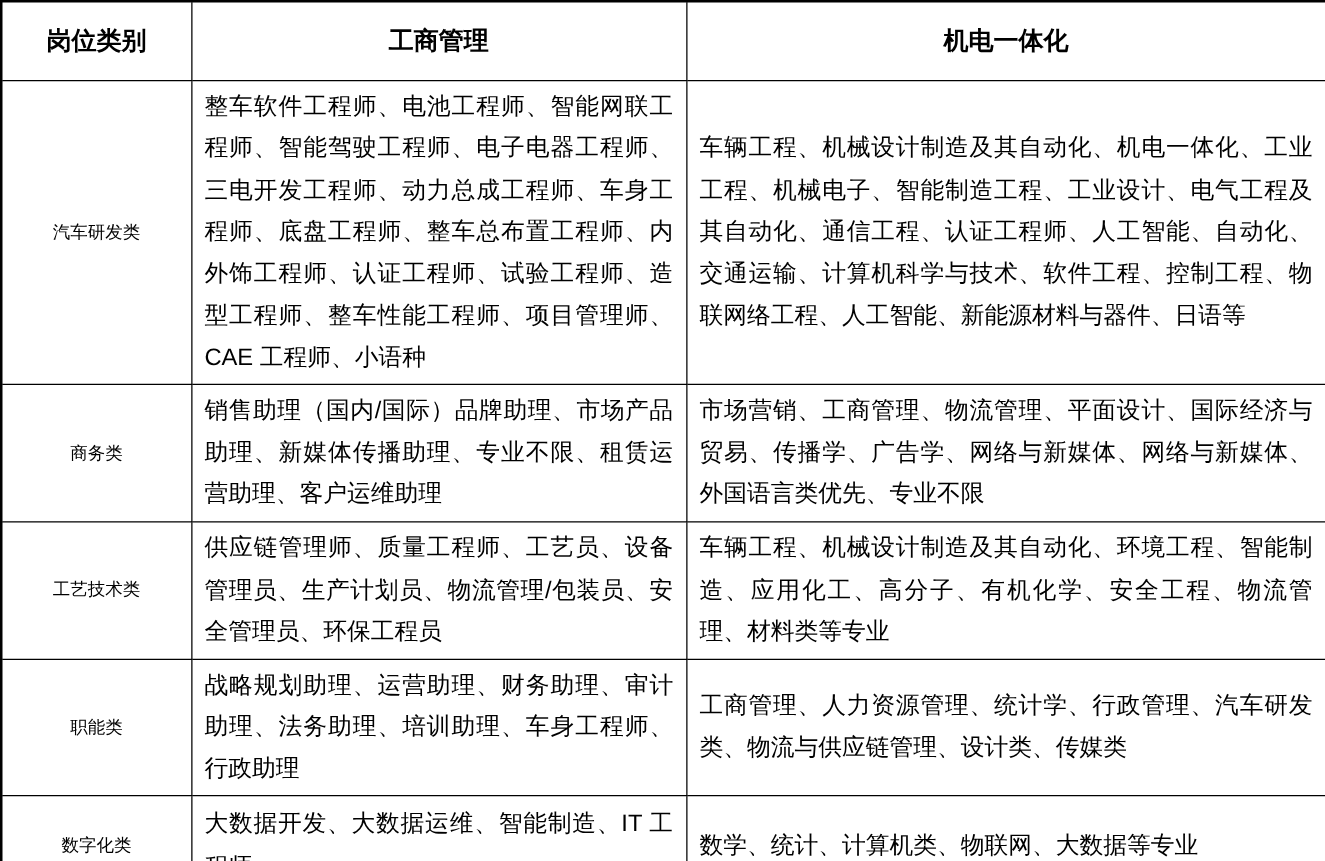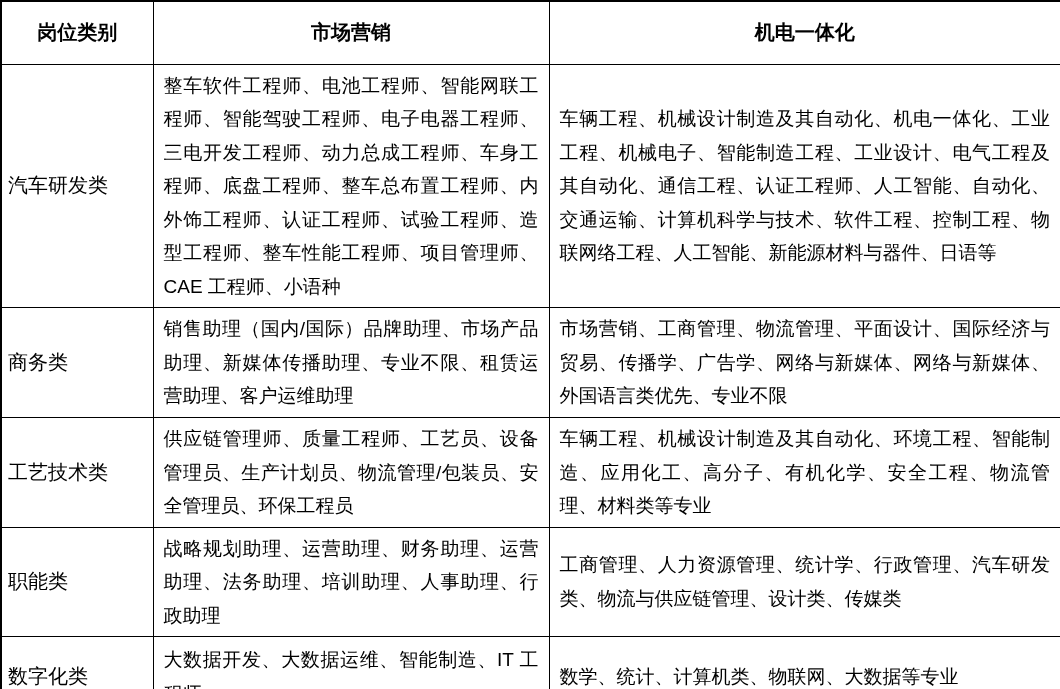--- a/index.html
+++ b/index.html
@@ -33,22 +33,22 @@
     box-sizing: border-box;
     overflow: hidden;
   }
   table.job-table th {
     font-size: 20px;
     font-weight: bold;
     text-align: center;
     padding: 4px 6px;
   }
   td.cell-category {
-    font-size: 20px;
-    text-align: left;
+    font-size: 14px;
+    text-align: center;
     padding: 4px 6px;
   }
   td.cell-positions,
   td.cell-majors {
     font-size: 19px;
     line-height: 33.5px;
     text-align: justify;
     padding: 4px 10px;
   }
   
@@ -69,21 +69,21 @@
 <div class="page">
   <table class="job-table">
     <colgroup>
       <col class="col-category">
       <col class="col-positions">
       <col class="col-majors">
     </colgroup>
     <thead>
       <tr class="row-header">
         <th>岗位类别</th>
-        <th>市场营销</th>
+        <th>工商管理</th>
         <th>机电一体化</th>
       </tr>
     </thead>
     <tbody>
       <tr class="row-rd">
         <td class="cell-category">汽车研发类</td>
         <td class="cell-positions">整车软件工程师、电池工程师、智能网联工程师、智能驾驶工程师、电子电器工程师、三电开发工程师、动力总成工程师、车身工程师、底盘工程师、整车总布置工程师、内外饰工程师、认证工程师、试验工程师、造型工程师、整车性能工程师、项目管理师、CAE 工程师、小语种</td>
         <td class="cell-majors">车辆工程、机械设计制造及其自动化、机电一体化、工业工程、机械电子、智能制造工程、工业设计、电气工程及其自动化、通信工程、认证工程师、人工智能、自动化、交通运输、计算机科学与技术、软件工程、控制工程、物联网络工程、人工智能、新能源材料与器件、日语等</td>
       </tr>
       <tr class="row-business">
@@ -91,21 +91,21 @@
         <td class="cell-positions">销售助理（国内/国际）品牌助理、市场产品助理、新媒体传播助理、专业不限、租赁运营助理、客户运维助理</td>
         <td class="cell-majors">市场营销、工商管理、物流管理、平面设计、国际经济与贸易、传播学、广告学、网络与新媒体、网络与新媒体、外国语言类优先、专业不限</td>
       </tr>
       <tr class="row-process">
         <td class="cell-category">工艺技术类</td>
         <td class="cell-positions">供应链管理师、质量工程师、工艺员、设备管理员、生产计划员、物流管理/包装员、安全管理员、环保工程员</td>
         <td class="cell-majors">车辆工程、机械设计制造及其自动化、环境工程、智能制造、应用化工、高分子、有机化学、安全工程、物流管理、材料类等专业</td>
       </tr>
       <tr class="row-function">
         <td class="cell-category">职能类</td>
-        <td class="cell-positions">战略规划助理、运营助理、财务助理、运营助理、法务助理、培训助理、人事助理、行政助理</td>
+        <td class="cell-positions">战略规划助理、运营助理、财务助理、审计助理、法务助理、培训助理、车身工程师、行政助理</td>
         <td class="cell-majors">工商管理、人力资源管理、统计学、行政管理、汽车研发类、物流与供应链管理、设计类、传媒类</td>
       </tr>
       <tr class="row-digital">
         <td class="cell-category">数字化类</td>
         <td class="cell-positions">大数据开发、大数据运维、智能制造、IT 工程师</td>
         <td class="cell-majors">数学、统计、计算机类、物联网、大数据等专业</td>
       </tr>
     </tbody>
   </table>
 </div>

